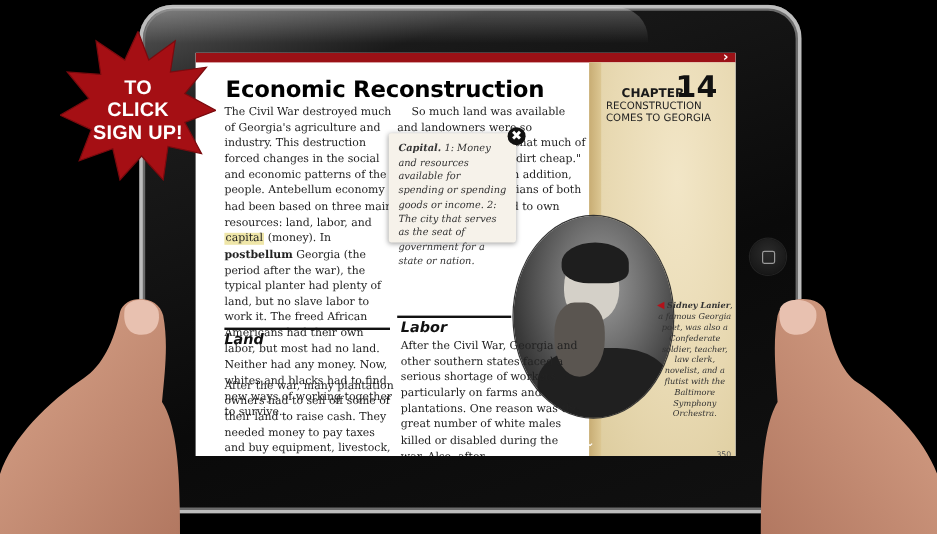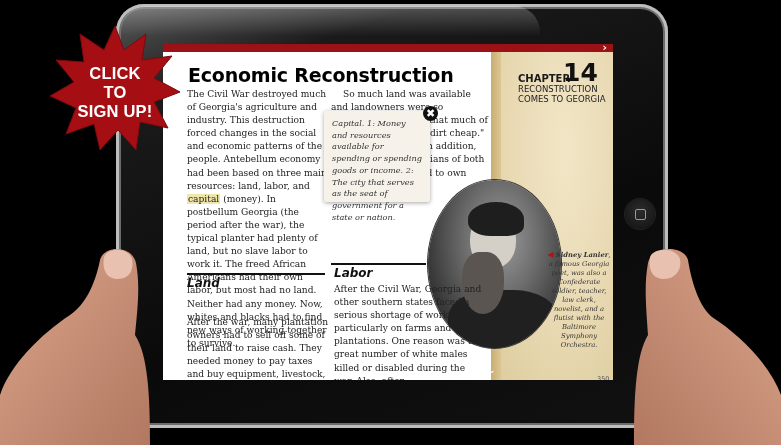--- a/index.html
+++ b/index.html
@@ -21,41 +21,41 @@
   .topbar .next { position:absolute; right:6px; top:-3px; color:#fff; font:bold 11px "DejaVu Sans", sans-serif; }
 
   .page-title { position:absolute; left:25px; top:20px; font:bold 19px "DejaVu Sans", sans-serif; color:#000000; letter-spacing:-0.2px; white-space:nowrap; }
 
   .col { position:absolute; font-size:9.1px; line-height:13.1px; color:#222; }
   .col1 { left:24px; top:44px; width:140px; }
   .col2 { left:168px; top:44px; width:158px; }
   .para { margin:0; }
   .indent { text-indent:12px; }
   .hl { background:#efe6a8; font-weight:normal; padding:0 1px; }
-  .b { font-weight:normal;margin-top:16px; }
+  .b { font-weight:bold;margin-top:16px; }
 
   .section-rule { position:absolute; height:1.5px; background:#111; }
   .section-head { position:absolute; font:bold italic 12px "DejaVu Sans", sans-serif; color:#111; }
 
   
   .gloss { position:absolute; left:161px; top:67px; width:106px; height:91px; background:#f6f2ea;
     box-shadow:0 1px 4px rgba(0,0,0,0.35); padding:7px 8px 0 8px; box-sizing:border-box;
     font-style:italic; font-size:8.2px; line-height:11.7px; color:#333; border-radius:2px; }
-  .gloss .term { font-weight:normal; }
+  .gloss .term { font-weight:bold; }
   .close-x { position:absolute; left:260px; top:62px; width:15px; height:15px; border-radius:50%; background:#111; color:#fff;
     font:bold 11px/15px "DejaVu Sans", sans-serif; text-align:center; }
 
   
   .sidebar { position:absolute; left:328px; top:8px; width:122px; height:328px;
     background:radial-gradient(ellipse at 60% 30%, #f2e6c7 0%, #e8d9b2 55%, #dccb9c 100%); }
   .sidebar-edge { position:absolute; left:328px; top:8px; width:10px; height:328px;
     background:linear-gradient(90deg,#c8ad74,#dcc793); }
   .chapter-label { position:absolute; left:355px; top:29px; font:bold 10px "DejaVu Sans", sans-serif; color:#1a1a1a; }
   .chapter-num { position:absolute; left:400px; top:14px; font:bold 25px "DejaVu Sans", sans-serif; color:#111;text-align:center; }
-  .chapter-sub { position:absolute; left:355px; top:40px; width:90px; font:8.5px/10px "DejaVu Sans", sans-serif; color:#222; text-transform:uppercase; }
+  .chapter-sub { position:absolute; left:342px; top:40px; width:90px; font:8.5px/10px "DejaVu Sans", sans-serif; color:#222; text-transform:uppercase; }
 
   .portrait { position:absolute; left:265px; top:136px; width:133px; height:168px; border-radius:50%;
     background:radial-gradient(ellipse at 55% 35%, #9c9c9c 0%, #6e6e6e 35%, #3a3a3a 70%, #1f1f1f 100%);
     box-shadow:0 0 0 1px #333; overflow:hidden; }
   .portrait .head { position:absolute; left:42px; top:30px; width:46px; height:58px; border-radius:50% 50% 45% 45%; background:#d4d0c8; }
   .portrait .hair { position:absolute; left:40px; top:22px; width:56px; height:34px; border-radius:50% 50% 30% 40%; background:#1e1e1e; }
   .portrait .beard { position:absolute; left:34px; top:72px; width:42px; height:62px; border-radius:40% 40% 50% 50%; background:#5a5550; }
   .portrait .coat { position:absolute; left:20px; top:110px; width:110px; height:70px; border-radius:40% 40% 0 0; background:#202020; }
 
   .caption { position:absolute; left:384px; top:206px; width:64px; text-align:center; font-style:italic; font-size:6.8px; line-height:9px; color:#333; }
@@ -126,22 +126,22 @@
   <div class="gloss">
     <span class="term">Capital.</span><span> 1: Money and resources available for spending or spending goods or income. 2: The city that serves as the seat of government for a state or nation.</span>
   </div>
   <div class="close-x">✖</div>
 </div>
 
 <svg class="burst" viewBox="0 0 130 125">
   <polygon fill="#a50f14" stroke="#7a0a0e" stroke-width="1" points="65,0 74,24 96,8 92,34 122,30 104,52 130,66 104,76 118,102 90,96 86,124 68,104 50,124 44,98 16,108 26,82 0,70 24,56 6,34 34,36 30,8 54,24"></polygon>
 </svg>
 <div class="burst-text">
+  <div>TO</div>
   <div>CLICK</div>
-  <div>TO</div>
   <div>SIGN UP!</div>
 </div>
 
 <svg class="hand" style="left:0; top:245px;" width="160" height="200" viewBox="0 0 160 200">
   <defs>
     <linearGradient id="skinL" x1="0" y1="0" x2="1" y2="1">
       <stop offset="0" stop-color="#d9a48a"></stop>
         <stop offset="1" stop-color="#b27861"></stop>
     </linearGradient>
   </defs>

